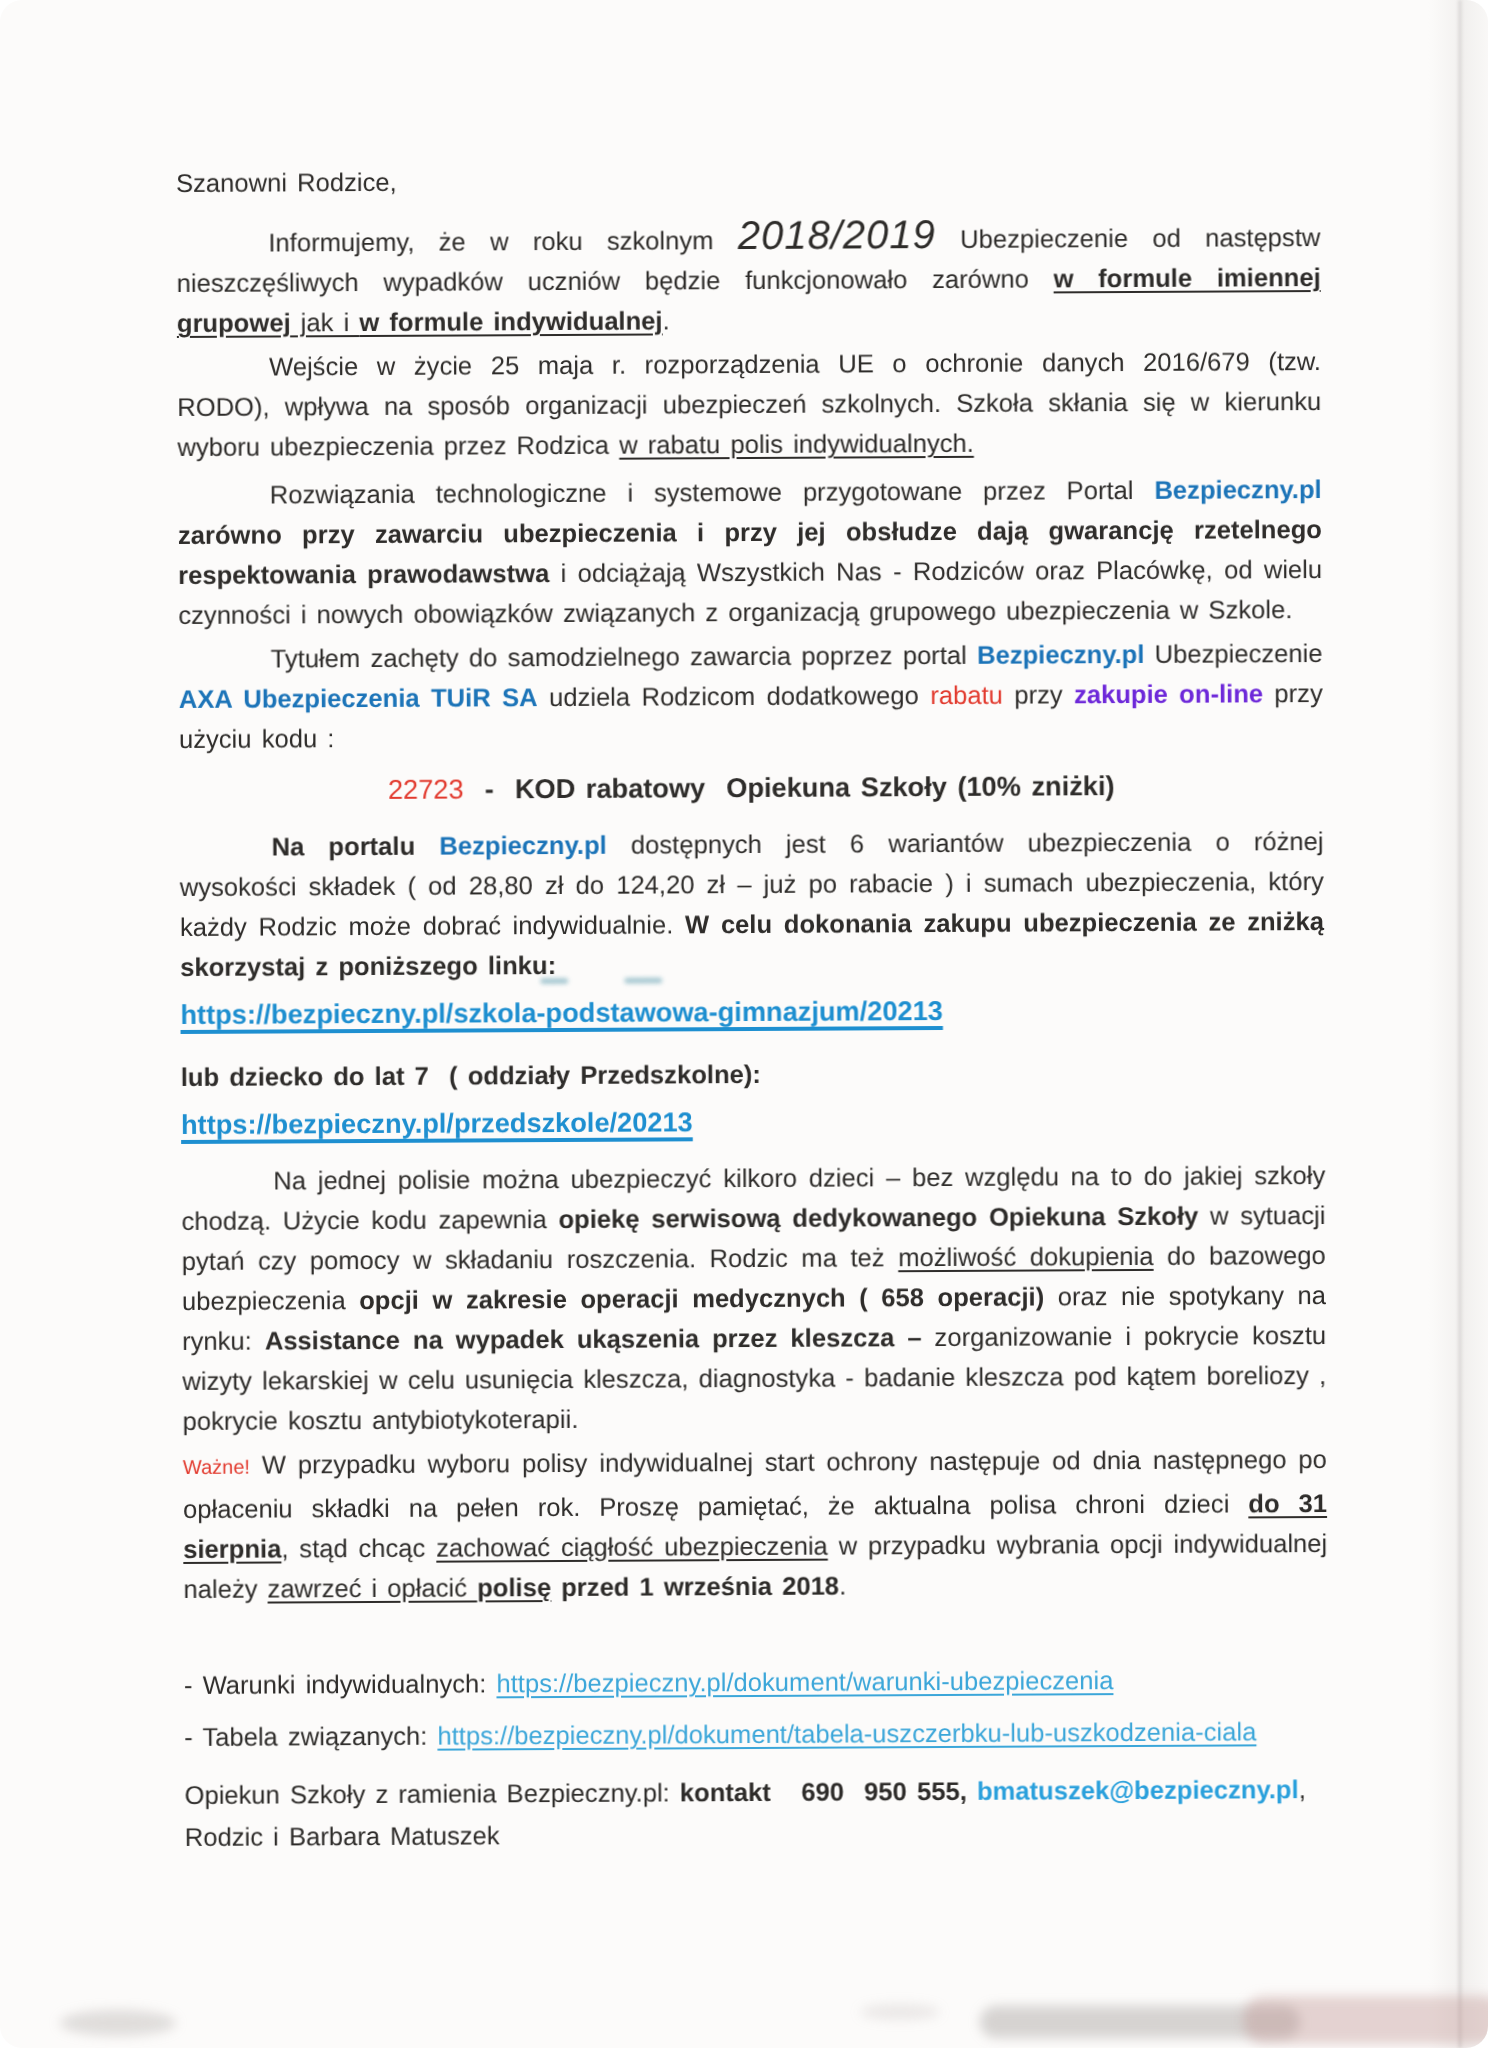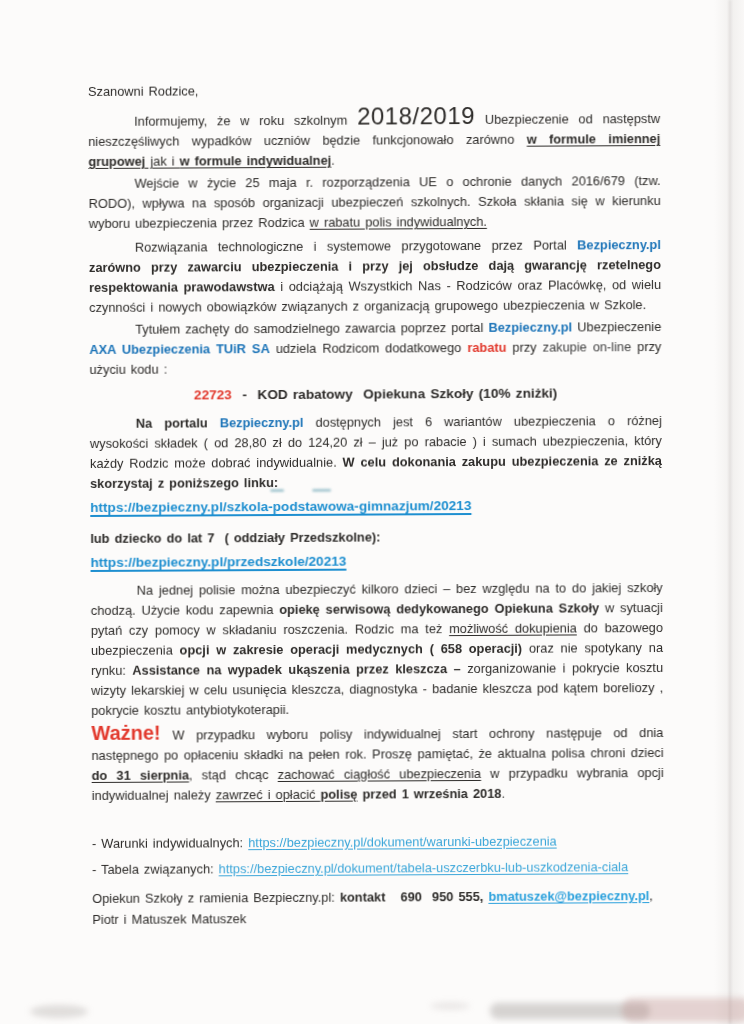--- a/index.html
+++ b/index.html
@@ -3,20 +3,21 @@
 <meta charset="utf-8">
 <style>
   html,body{margin:0;padding:0;background:#ffffff;}
   .page{
     position:relative;
     width:744px;height:1024px;
     background:#fcfbfa;
     overflow:hidden;
     font-family:"Liberation Sans","DejaVu Sans",sans-serif;
     color:#2e2c2a;
+    border-radius:11px;
   }
   .content{
     position:absolute;left:88px;top:82px;width:572px;
     transform:rotate(-0.3deg);
     transform-origin:top left;
     filter:blur(0.22px);
     font-size:12.8px;
     line-height:20px;
     word-spacing:1.5px;
   }
@@ -27,36 +28,36 @@
   .mb2{margin-bottom:2px;}
   .mb4{margin-bottom:4px;}
   .mb6{margin-bottom:6px;}
   .mb8{margin-bottom:8px;}
   .mb11{margin-bottom:11px;}
   .mb28{margin-bottom:28px;}
   .b{font-weight:bold;}
   .u{text-decoration:underline;text-underline-offset:2px;}
   .bu{font-weight:bold;text-decoration:underline;text-underline-offset:2px;}
   .blue{color:#1c74b8;font-weight:bold;}
-  .cyan{color:#404040;font-weight:normal;}
-  .red{color:#e23a2e;font-weight:bold;}
-  .year{font-size:24px;line-height:0;letter-spacing:0.5px;}
+  .cyan{color:#6d28d9;font-weight:bold;}
+  .red{color:#e23a2e;font-weight:normal;}
+  .year{font-size:20px;line-height:0;letter-spacing:0.5px;font-style:italic;}
   .heading{text-align:center;font-size:13.6px;margin-top:6px;margin-bottom:8px;}
   .linkline{position:relative;}
   .biglink{
     color:#1e8fd0;font-weight:bold;font-size:13.6px;
     text-decoration:underline;text-underline-offset:3px;text-decoration-thickness:1.5px;
     cursor:pointer;
   }
   .dash{position:absolute;top:-8px;height:3px;background:rgba(70,145,165,0.45);filter:blur(1px);border-radius:2px;}
   .dash1{left:180px;width:14px;}
   .dash2{left:222px;width:19px;}
   .softlink{color:#3ba6d9;text-decoration:underline;text-underline-offset:2px;cursor:pointer;}
-  .email{color:#2aa0dc;font-weight:bold;text-decoration:underline;text-underline-offset:2px;cursor:pointer;}
-  .wazne{font-size:20px;}
+  .email{color:#2aa0dc;font-weight:bold;text-underline-offset:2px;cursor:pointer;}
+  .wazne{font-size:10px;}
   .contact-line{line-height:21px;}
   
   .edge-band{position:absolute;top:0;right:0;width:30px;height:100%;
     background:linear-gradient(to right,rgba(235,233,231,0) 0%,rgba(233,231,229,0.55) 60%,rgba(240,238,236,0.25) 100%);}
   .edge-line{position:absolute;top:0;right:13px;width:2px;height:100%;
     background:rgba(205,203,201,0.55);filter:blur(0.8px);}
   .smudge{position:absolute;filter:blur(3px);border-radius:50%;}
   .smudge-a{left:30px;bottom:6px;width:58px;height:13px;background:rgba(150,142,140,0.28);}
   .smudge-b{left:490px;bottom:5px;width:160px;height:16px;background:rgba(125,118,116,0.30);border-radius:8px;}
   .smudge-c{right:-8px;bottom:2px;width:130px;height:24px;background:rgba(190,145,142,0.38);border-radius:10px;}
@@ -91,21 +92,21 @@
     <p class="para ind mb2"><span>Na jednej polisie można ubezpieczyć kilkoro dzieci – bez względu na to do jakiej szkoły chodzą. Użycie kodu  zapewnia </span><span class="b">opiekę serwisową dedykowanego Opiekuna Szkoły</span><span>  w sytuacji pytań czy  pomocy w składaniu roszczenia. Rodzic ma też </span><span class="u">możliwość dokupienia</span><span> do bazowego ubezpieczenia  </span><span class="b">opcji w zakresie operacji medycznych ( 658 operacji)</span><span>  oraz nie spotykany na rynku: </span><span class="b">Assistance na wypadek ukąszenia przez kleszcza –</span><span>  zorganizowanie i pokrycie kosztu wizyty lekarskiej w celu usunięcia kleszcza,  diagnostyka - badanie kleszcza pod kątem boreliozy , pokrycie kosztu antybiotykoterapii.</span></p>
 
     <p class="para mb28"><span class="red wazne">Ważne!</span><span> W przypadku wyboru  polisy indywidualnej  start ochrony następuje od dnia następnego po opłaceniu składki na pełen rok. Proszę pamiętać, że aktualna polisa chroni dzieci </span><span class="bu">do 31 sierpnia</span><span>, stąd chcąc </span><span class="u">zachować ciągłość ubezpieczenia</span><span> w przypadku wybrania opcji indywidualnej należy </span><span class="u">zawrzeć i opłacić </span><span class="bu">polisę</span><span class="b"> przed 1 września 2018</span><span>.</span></p>
 
     <p class="mb6"><span>- Warunki indywidualnych: </span><a class="softlink">https://bezpieczny.pl/dokument/warunki-ubezpieczenia</a></p>
 
     <p class="mb8"><span>- Tabela związanych: </span><a class="softlink">https://bezpieczny.pl/dokument/tabela-uszczerbku-lub-uszkodzenia-ciala</a></p>
 
     <p class="contact-line"><span>Opiekun Szkoły z ramienia Bezpieczny.pl: </span><span class="b">kontakt&nbsp;&nbsp; 690&nbsp; 950&nbsp;555, </span><a class="email">bmatuszek@bezpieczny.pl</a><span>,</span></p>
 
-    <p class="contact-line"><span>Piotr i Matuszek Matuszek</span></p>
+    <p class="contact-line"><span>Rodzic i Barbara Matuszek</span></p>
 
   </div>
 
   <div class="edge-band"></div>
   <div class="edge-line"></div>
   <div class="smudge smudge-a"></div>
   <div class="smudge smudge-b"></div>
   <div class="smudge smudge-c"></div>
   <div class="smudge smudge-d"></div>
 </div>

